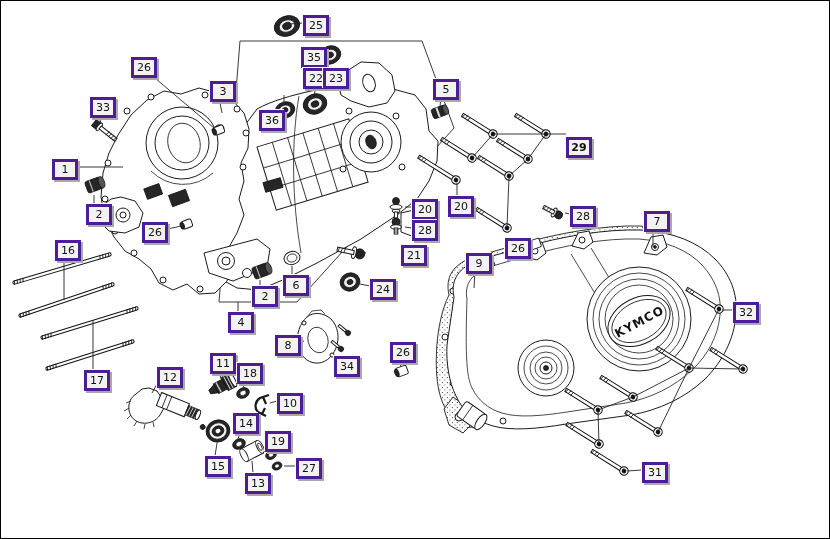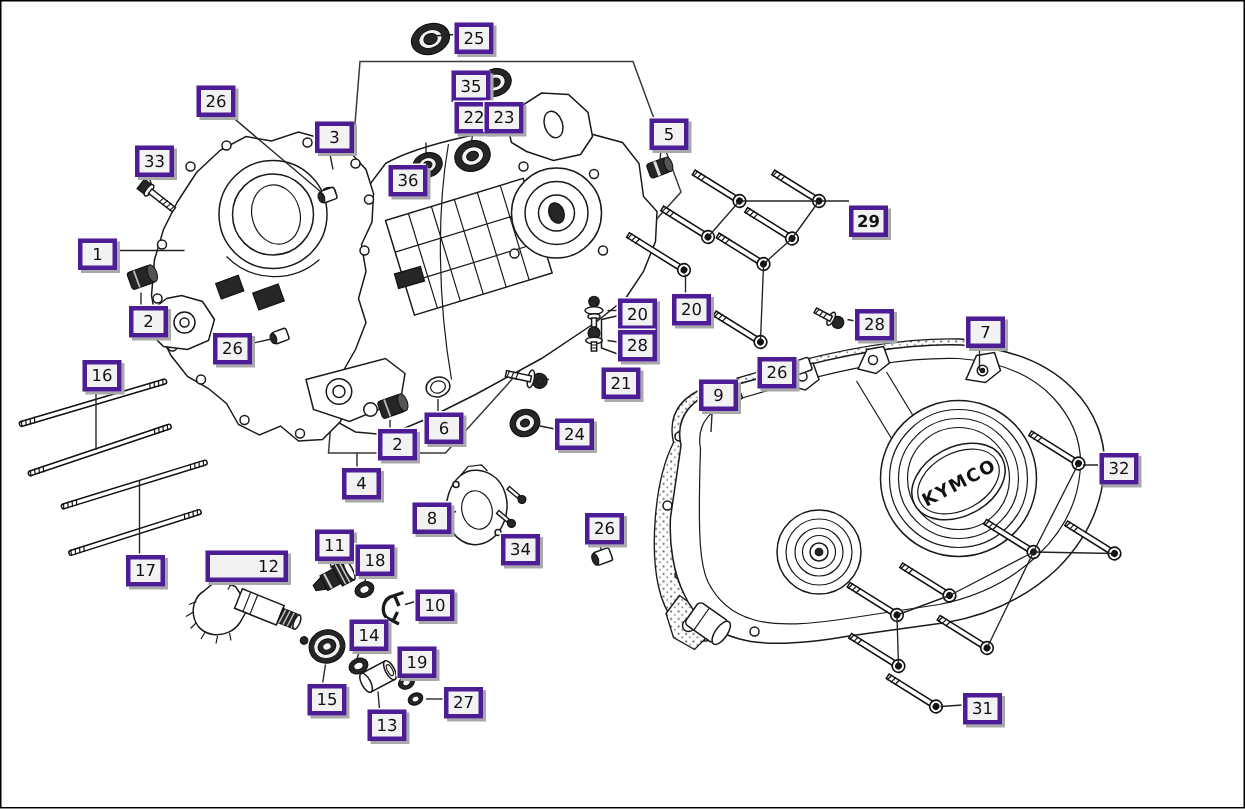--- a/index.html
+++ b/index.html
@@ -539,21 +539,21 @@
       <div class="callout" style="left: 258px; top: 77px; margin-top: 32px;">36</div>
       <div class="callout" style="left: 432px; top: 78px;">5</div>
       <div class="callout" style="left: 130px; top: 56px;">26</div>
       <div class="callout" style="left: 209px; top: 80px;">3</div>
       <div class="callout" style="left: 89px; top: 96px;">33</div>
       <div class="callout" style="left: 51px; top: 158px;">1</div>
       <div class="callout" style="left: 85px; top: 203px;">2</div>
       <div class="callout" style="left: 141px; top: 221px;">26</div>
       <div class="callout" style="left: 54px; top: 239px;">16</div>
       <div class="callout" style="left: 83px; top: 369px;">17</div>
-      <div class="callout" style="left: 136px; top: 366px; padding-left: 29px;">12</div>
+      <div class="callout" style="left: 156px; top: 366px;">12</div>
       <div class="callout" style="left: 209px; top: 352px;">11</div>
       <div class="callout" style="left: 236px; top: 362px;">18</div>
       <div class="callout" style="left: 276px; top: 392px;">10</div>
       <div class="callout" style="left: 232px; top: 412px;">14</div>
       <div class="callout" style="left: 264px; top: 430px;">19</div>
       <div class="callout" style="left: 204px; top: 455px;">15</div>
       <div class="callout" style="left: 244px; top: 472px;">13</div>
       <div class="callout" style="left: 295px; top: 457px;">27</div>
       <div class="callout" style="left: 274px; top: 334px;">8</div>
       <div class="callout" style="left: 333px; top: 355px;">34</div>

